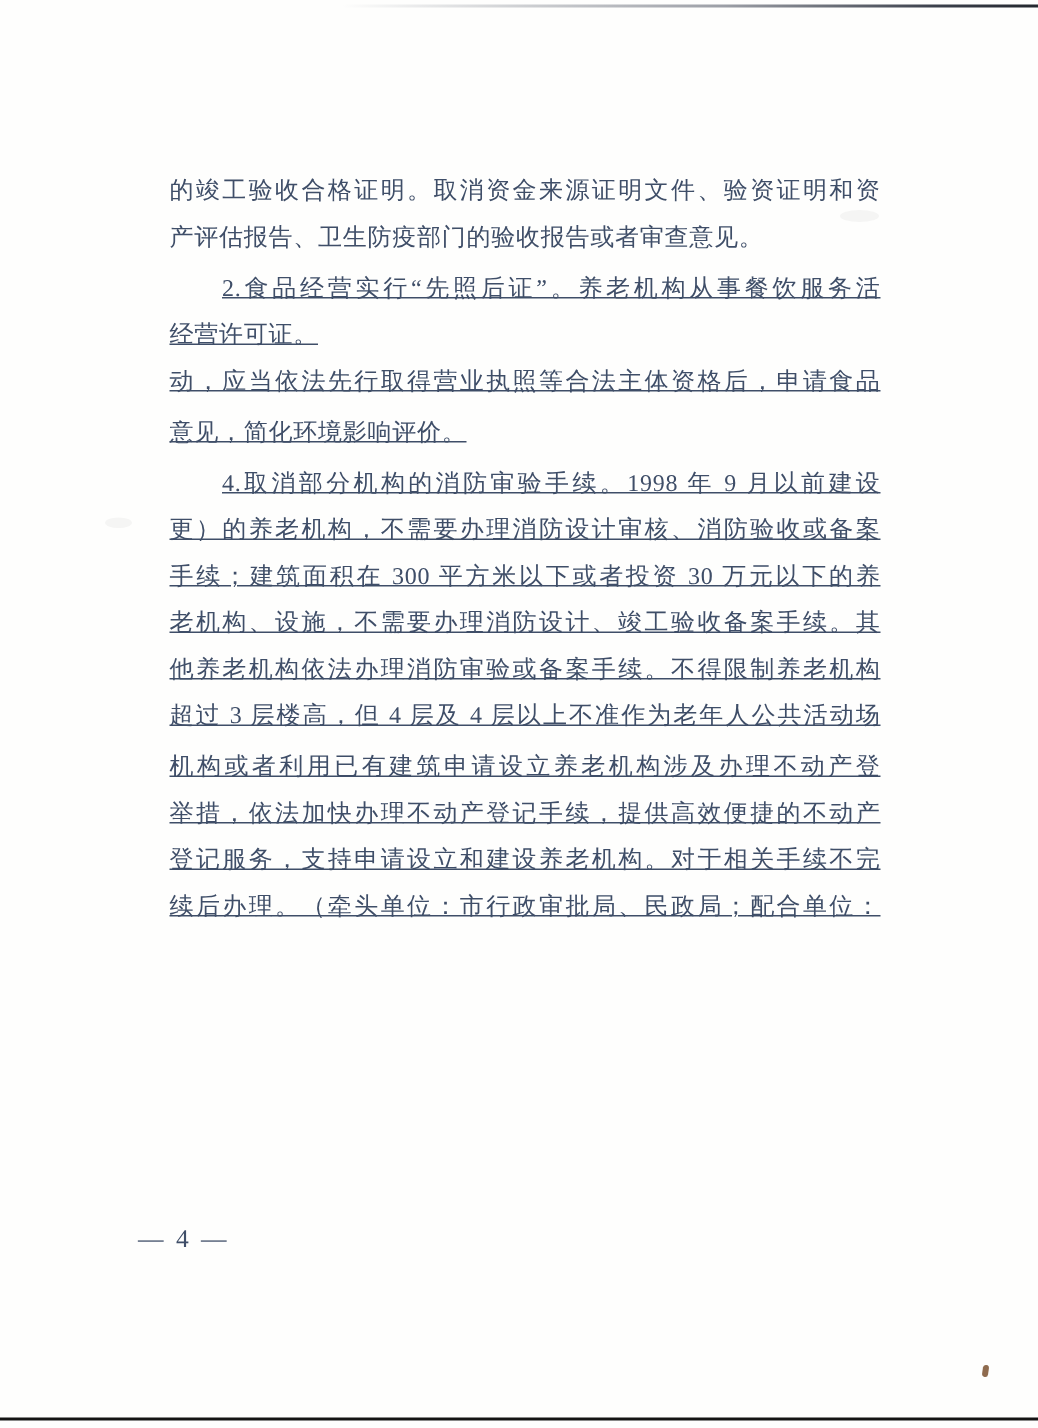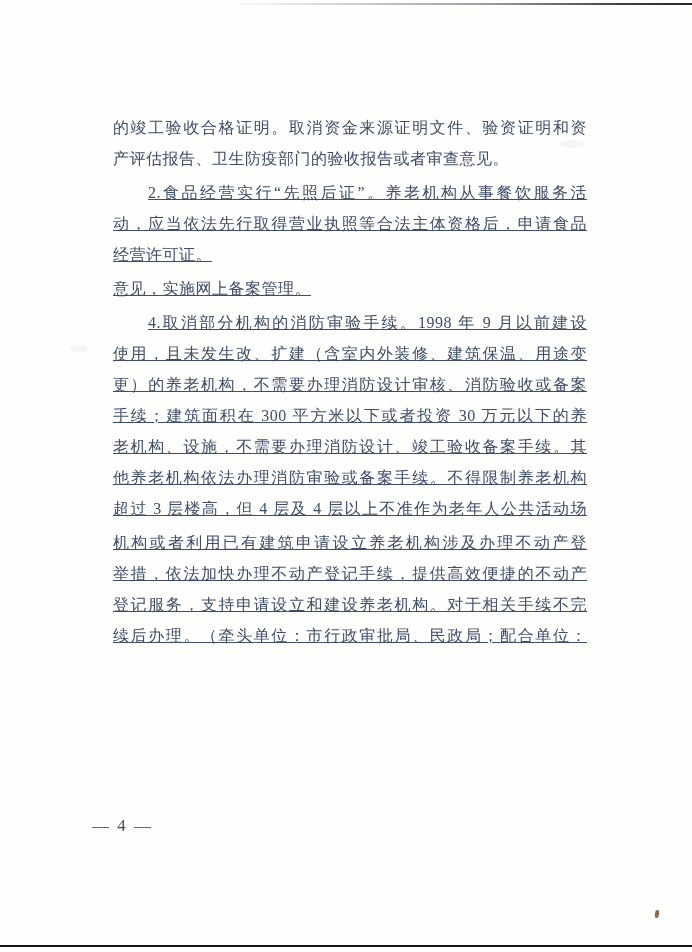--- a/index.html
+++ b/index.html
@@ -95,29 +95,28 @@
   <div class="smudge-a"></div>
   <div class="smudge-b"></div>
 
   <div class="text-block">
       <div class="paragraph">
         <div class="line">的竣工验收合格证明。取消资金来源证明文件、验资证明和资</div>
         <div class="line short">产评估报告、卫生防疫部门的验收报告或者审查意见。</div>
       </div>
       <div class="paragraph">
         <div class="line indent">2.食品经营实行“先照后证”。养老机构从事餐饮服务活</div>
+        <div class="line short">经营许可证。</div>
         <div class="line">动，应当依法先行取得营业执照等合法主体资格后，申请食品</div>
-        <div class="line short">经营许可证。</div>
       </div>
       <div class="paragraph">
-        <div class="line short">意见，实施网上备案管理。</div>
+        <div class="line short">意见，简化环境影响评价。</div>
       </div>
       <div class="paragraph">
         <div class="line indent">4.取消部分机构的消防审验手续。1998 年 9 月以前建设</div>
-        <div class="line">使用，且未发生改、扩建（含室内外装修、建筑保温、用途变</div>
         <div class="line">更）的养老机构，不需要办理消防设计审核、消防验收或备案</div>
         <div class="line">手续；建筑面积在 300 平方米以下或者投资 30 万元以下的养</div>
         <div class="line">老机构、设施，不需要办理消防设计、竣工验收备案手续。其</div>
         <div class="line">他养老机构依法办理消防审验或备案手续。不得限制养老机构</div>
         <div class="line">超过 3 层楼高，但 4 层及 4 层以上不准作为老年人公共活动场</div>
       </div>
       <div class="paragraph">
         <div class="line">机构或者利用已有建筑申请设立养老机构涉及办理不动产登</div>
         <div class="line">举措，依法加快办理不动产登记手续，提供高效便捷的不动产</div>
         <div class="line">登记服务，支持申请设立和建设养老机构。对于相关手续不完</div>

